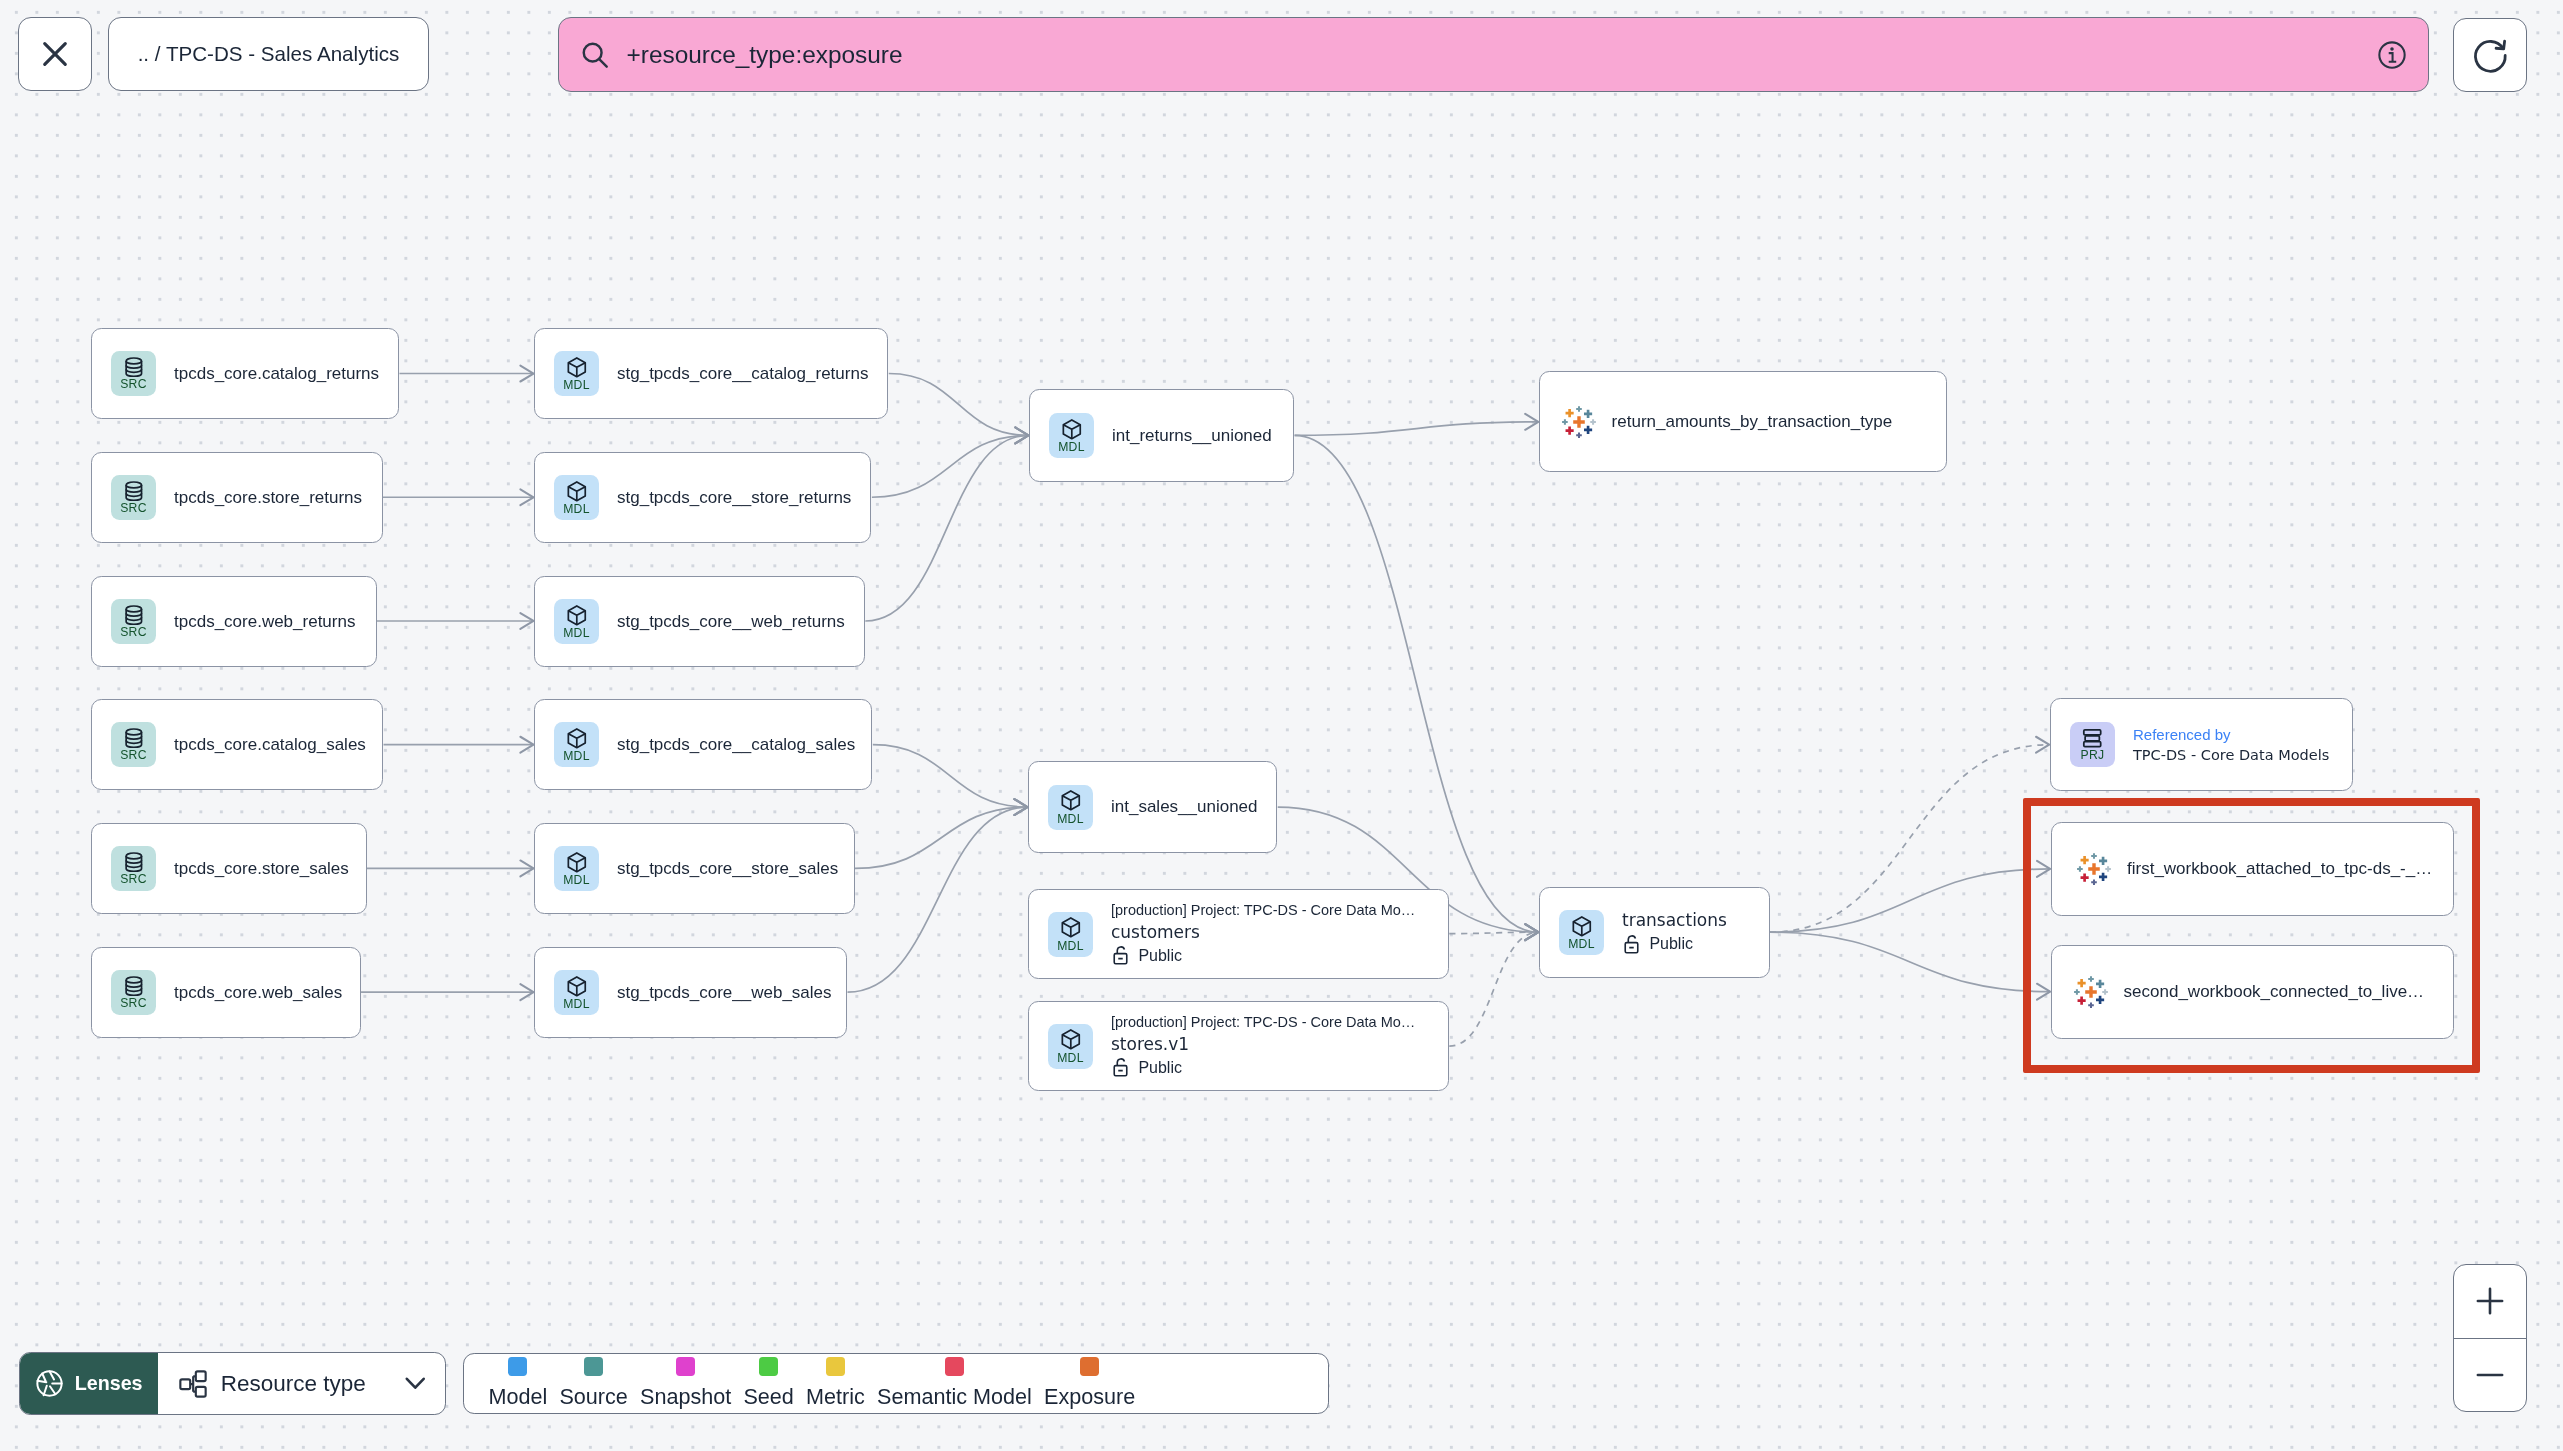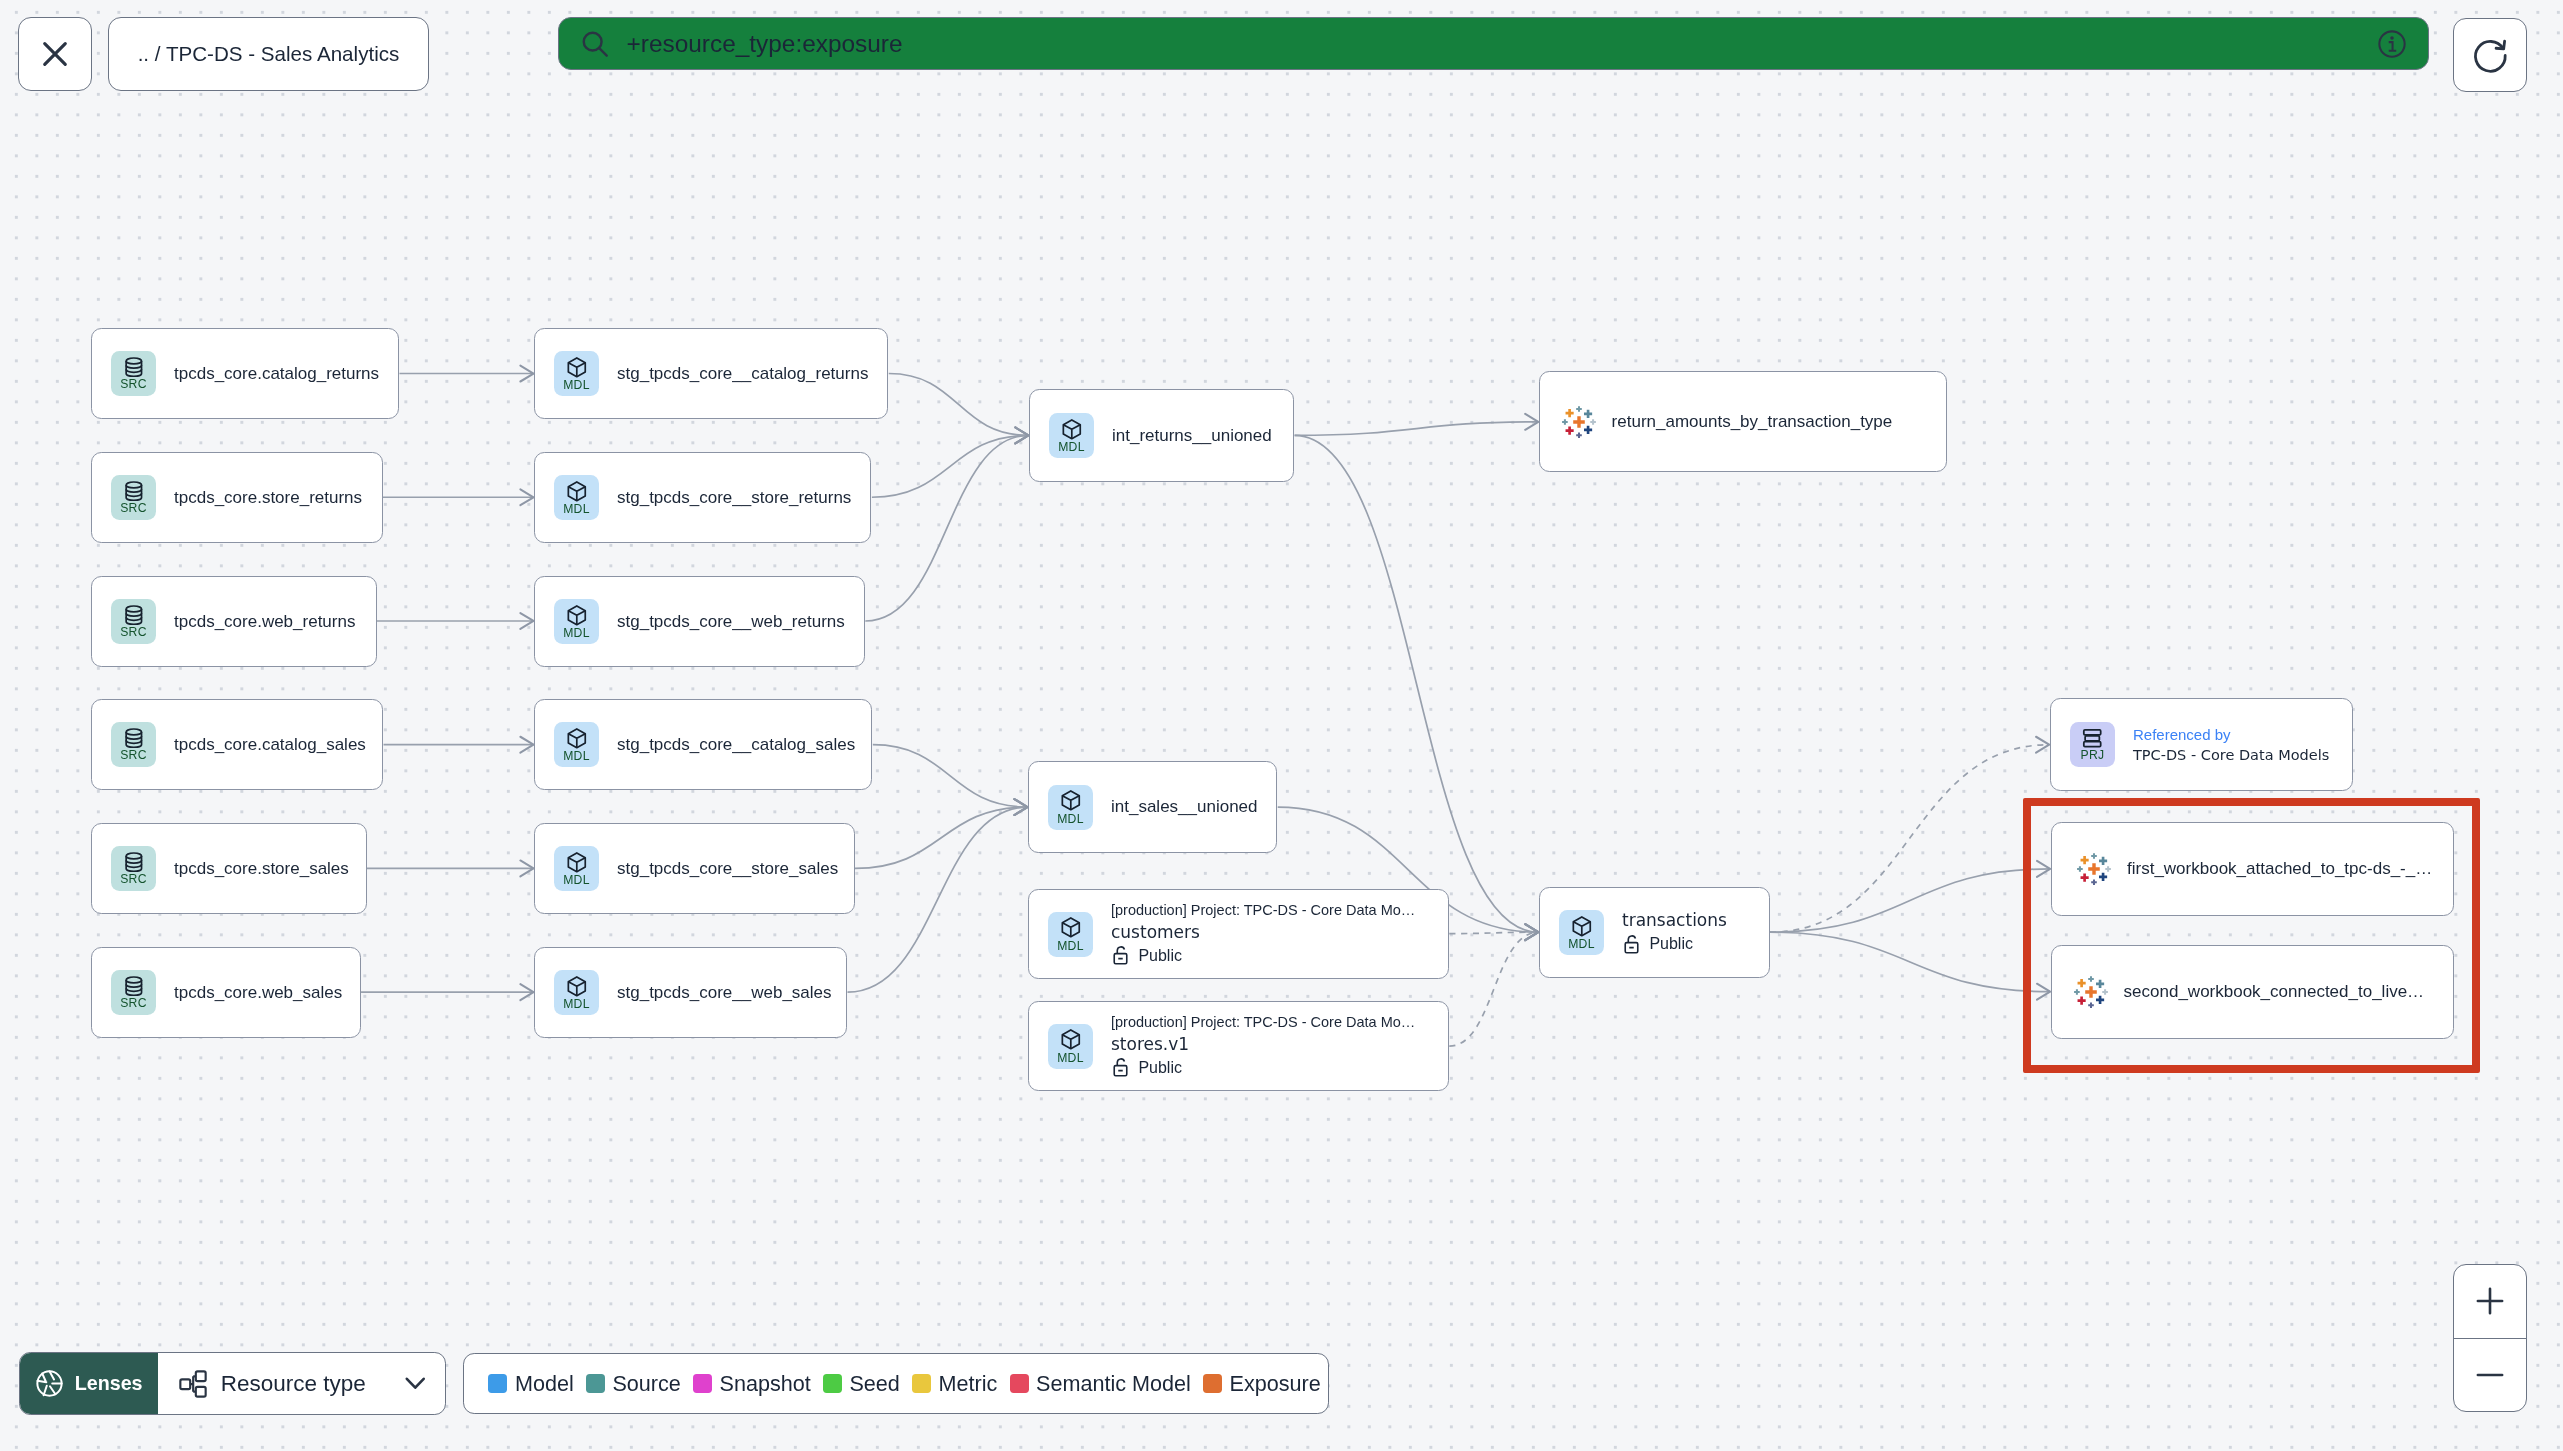--- a/index.html
+++ b/index.html
@@ -54,22 +54,22 @@
 
   
   .btn {
     position:absolute; background:#fff; border:1.9px solid #6b7484; border-radius:13px;
     display:flex; align-items:center; justify-content:center;
   }
   #close-btn { left:18px; top:17px; width:74px; height:74px; }
   #breadcrumb-btn { left:108px; top:17px; width:321px; height:74px; font-size:20.6px; }
   #refresh-btn { left:2453px; top:18px; width:74px; height:74px; }
   #search-box {
-    position:absolute; left:558px; top:17px; width:1871px; height:53px;
-    background:#15803d; border:1.9px solid #6b7484; border-radius:13px;
+    position:absolute; left:558px; top:17px; width:1871px; height:75px;
+    background:#f9a8d4; border:1.9px solid #6b7484; border-radius:13px;
     display:flex; align-items:center; padding:0 20.6px; gap:17px;
   }
   #search-input {
     flex:1 1 auto; border:none; outline:none; font-size:24.4px;
     font-family:"Liberation Sans", sans-serif; color:#1b2637; background:transparent;
   }
 
   
   #lenses-bar {
     position:absolute; left:19px; top:1352px; width:427px; height:63px;
@@ -84,21 +84,21 @@
   #resource-type-btn {
     flex:1 1 auto; display:flex; align-items:center; gap:13px;
     padding:0 19px 0 19.7px; font-size:22.5px; white-space:nowrap;
   }
   #resource-type-btn .spacer { flex:1 1 auto; }
   #legend-box {
     position:absolute; left:463px; top:1353px; width:866px; height:61px;
     background:#fff; border:1.9px solid #6b7484; border-radius:11.2px;
     display:flex; align-items:center; padding:0 9.4px 0 24.4px; gap:12.2px;
   }
-  .legend-item { display:flex; align-items:center; gap:7.5px; font-size:21.6px; white-space:nowrap; }
+  .legend-item { display:flex; align-items:center; gap:7.5px; font-size:21.6px; white-space:nowrap;flex-direction:column; }
   .legend-swatch { width:19px; height:19px; border-radius:3.7px; }
   #zoom-ctl {
     position:absolute; left:2453px; top:1264px; width:74px; height:148px;
     background:#fff; border:1.9px solid #6b7484; border-radius:13px;
     display:flex; flex-direction:column;
   }
   #zoom-in, #zoom-out { flex:1; display:flex; align-items:center; justify-content:center; }
   #zoom-in { border-bottom:1.9px solid #6b7484; }
 </style>
 </head>

